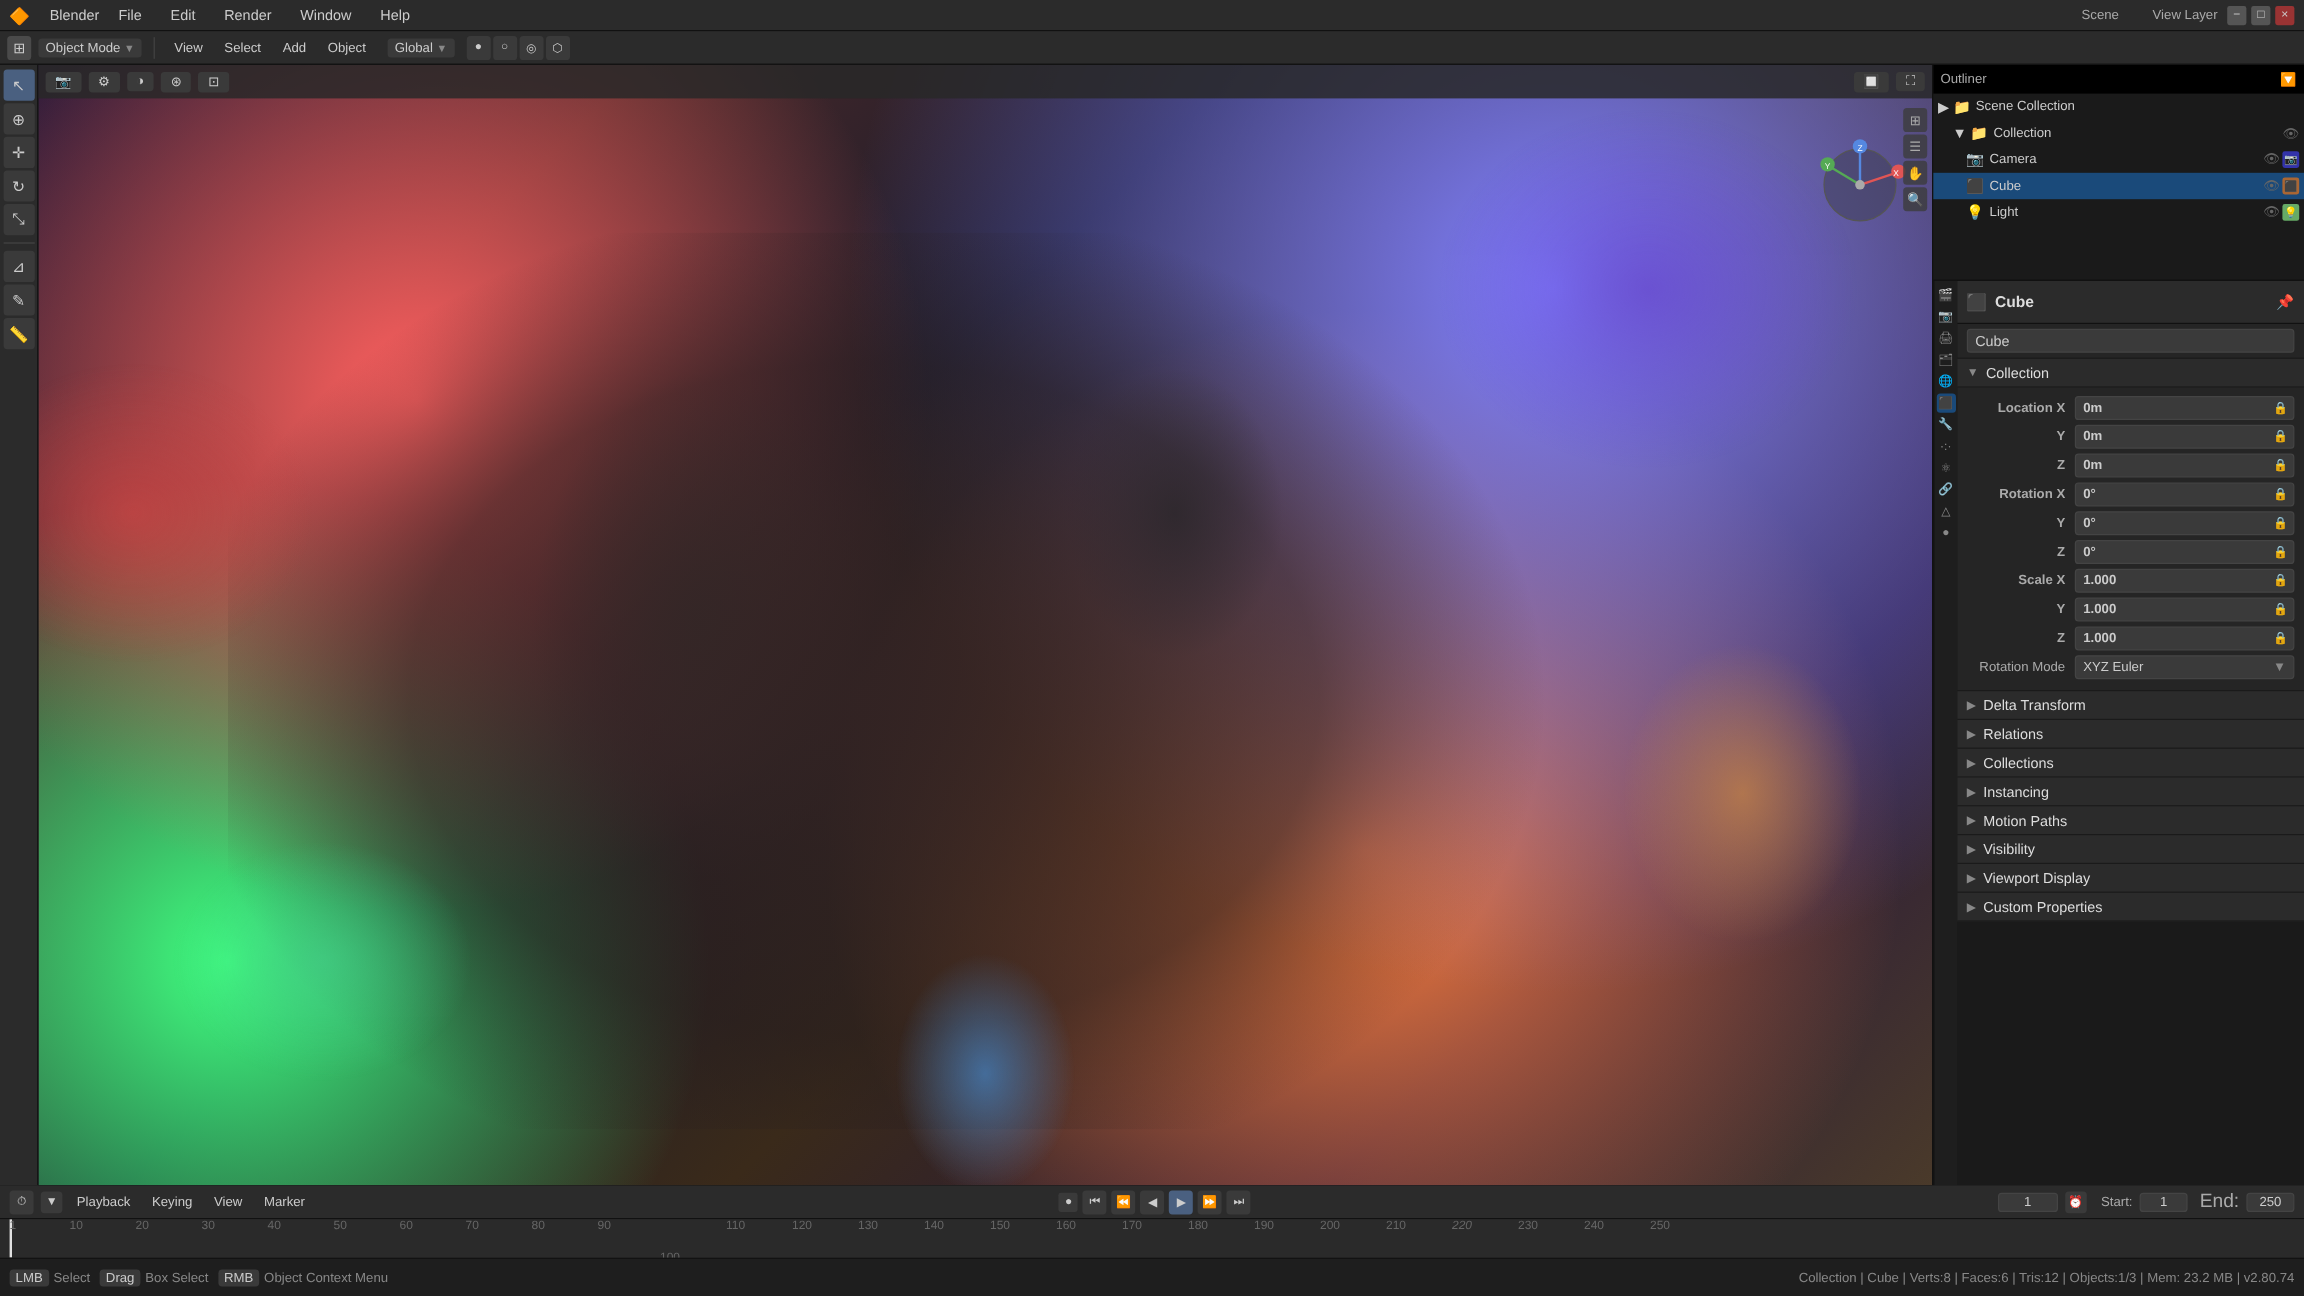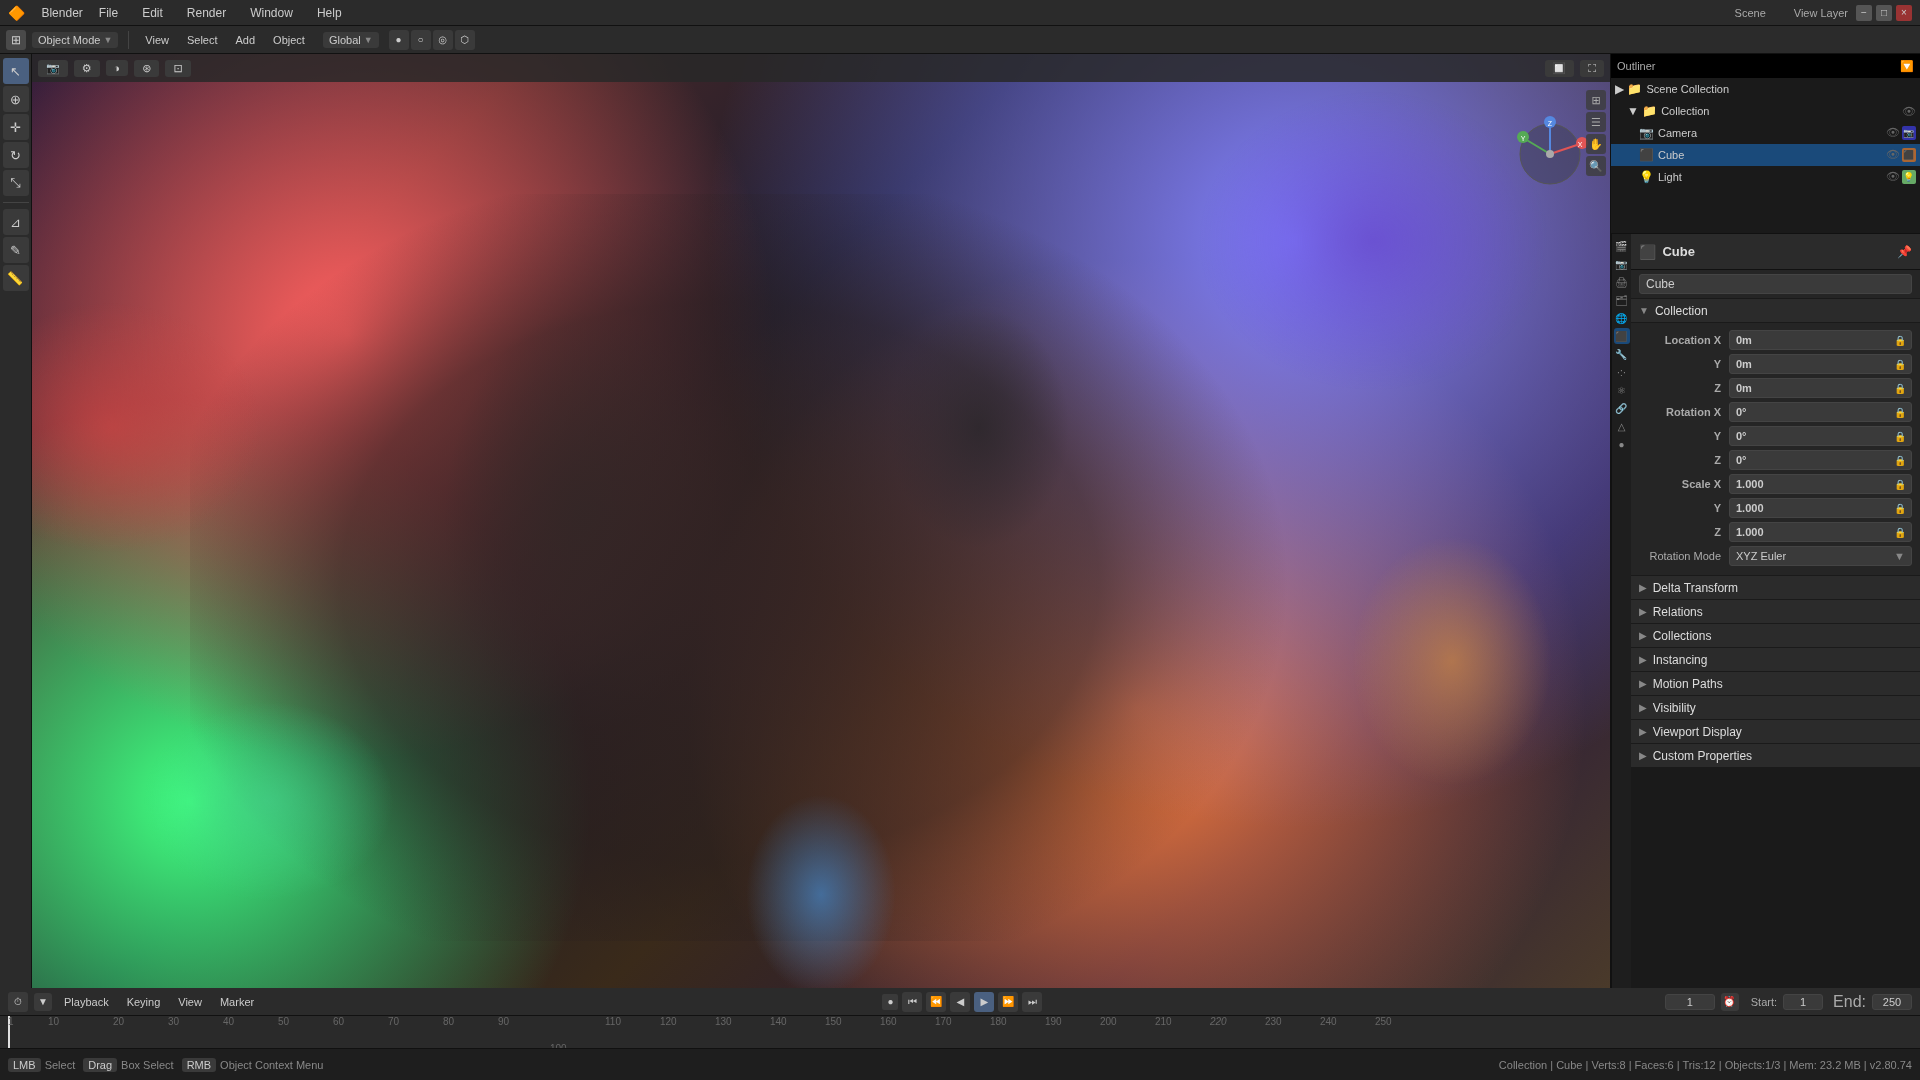--- a/index.html
+++ b/index.html
@@ -838,21 +838,21 @@
       <span style="color:#aaa;font-size:16px;margin-left:4px;">End:</span>
       <div class="tl-frame-input" style="width:40px;">250</div>
     </div>
 
     <div id="timeline-numbers">
       <div style="position:relative;width:100%;height:100%;overflow:hidden;">
 
         <div class="current-frame-indicator" style="left:8px;"></div>
 
         <span class="frame-num" style="left:8px;">1</span>
-        <span class="frame-num" style="left:48px;">10</span>
+        <span class="frame-num" style="left:58px;">10</span>
         <span class="frame-num" style="left:113px;">20</span>
         <span class="frame-num" style="left:168px;">30</span>
         <span class="frame-num" style="left:223px;">40</span>
         <span class="frame-num" style="left:278px;">50</span>
         <span class="frame-num" style="left:333px;">60</span>
         <span class="frame-num" style="left:388px;">70</span>
         <span class="frame-num" style="left:443px;">80</span>
         <span class="frame-num" style="left:498px;">90</span>
         <span class="frame-num" style="left:550px;margin-top:27px;">100</span>
         <span class="frame-num" style="left:605px;">110</span>

